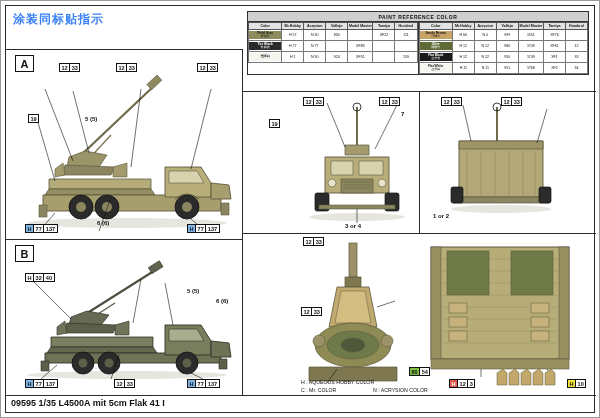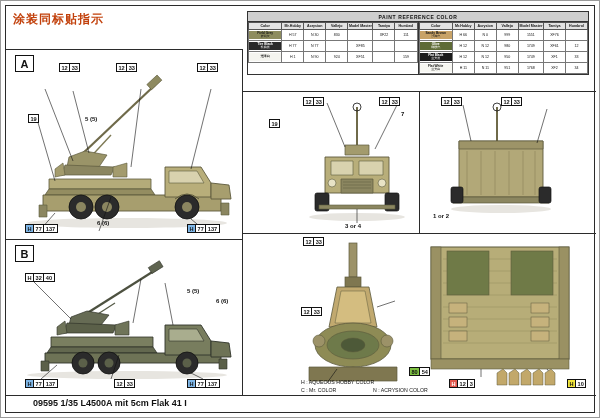--- a/index.html
+++ b/index.html
@@ -18,21 +18,21 @@
   }
   .inner-frame{
     position:absolute;left:4px;top:4px;right:4px;bottom:4px;
     border:1px solid #2b2b2b;
     box-sizing:border-box;
   }
 
   
   .title-cn{
     position:absolute;left:12px;top:10px;
-    font-size:12px;font-weight:bold;color:#c2410c;
+    font-size:12px;font-weight:bold;color:#3b82f6;
     letter-spacing:1px;
   }
   .title-en{
     position:absolute;left:12px;top:28px;
     font-size:11px;color:#333;
   }
 
   
   .paint-table{
     position:absolute;left:246px;top:10px;width:342px;
@@ -137,21 +137,21 @@
   
   .legend{
     position:absolute;
     font-size:5.2px;
     color:#111;
     white-space:nowrap;
   }
 
   
   .footer{
-    position:absolute;left:32px;bottom:9px;
+    position:absolute;left:10px;bottom:9px;
     font-size:9px;font-weight:bold;color:#111;
   }
 </style>
 </head>
 <body>
 
 <div class="sheet">
   <div class="inner-frame"></div>
 
   <div class="title-cn">涂装同标贴指示</div>

